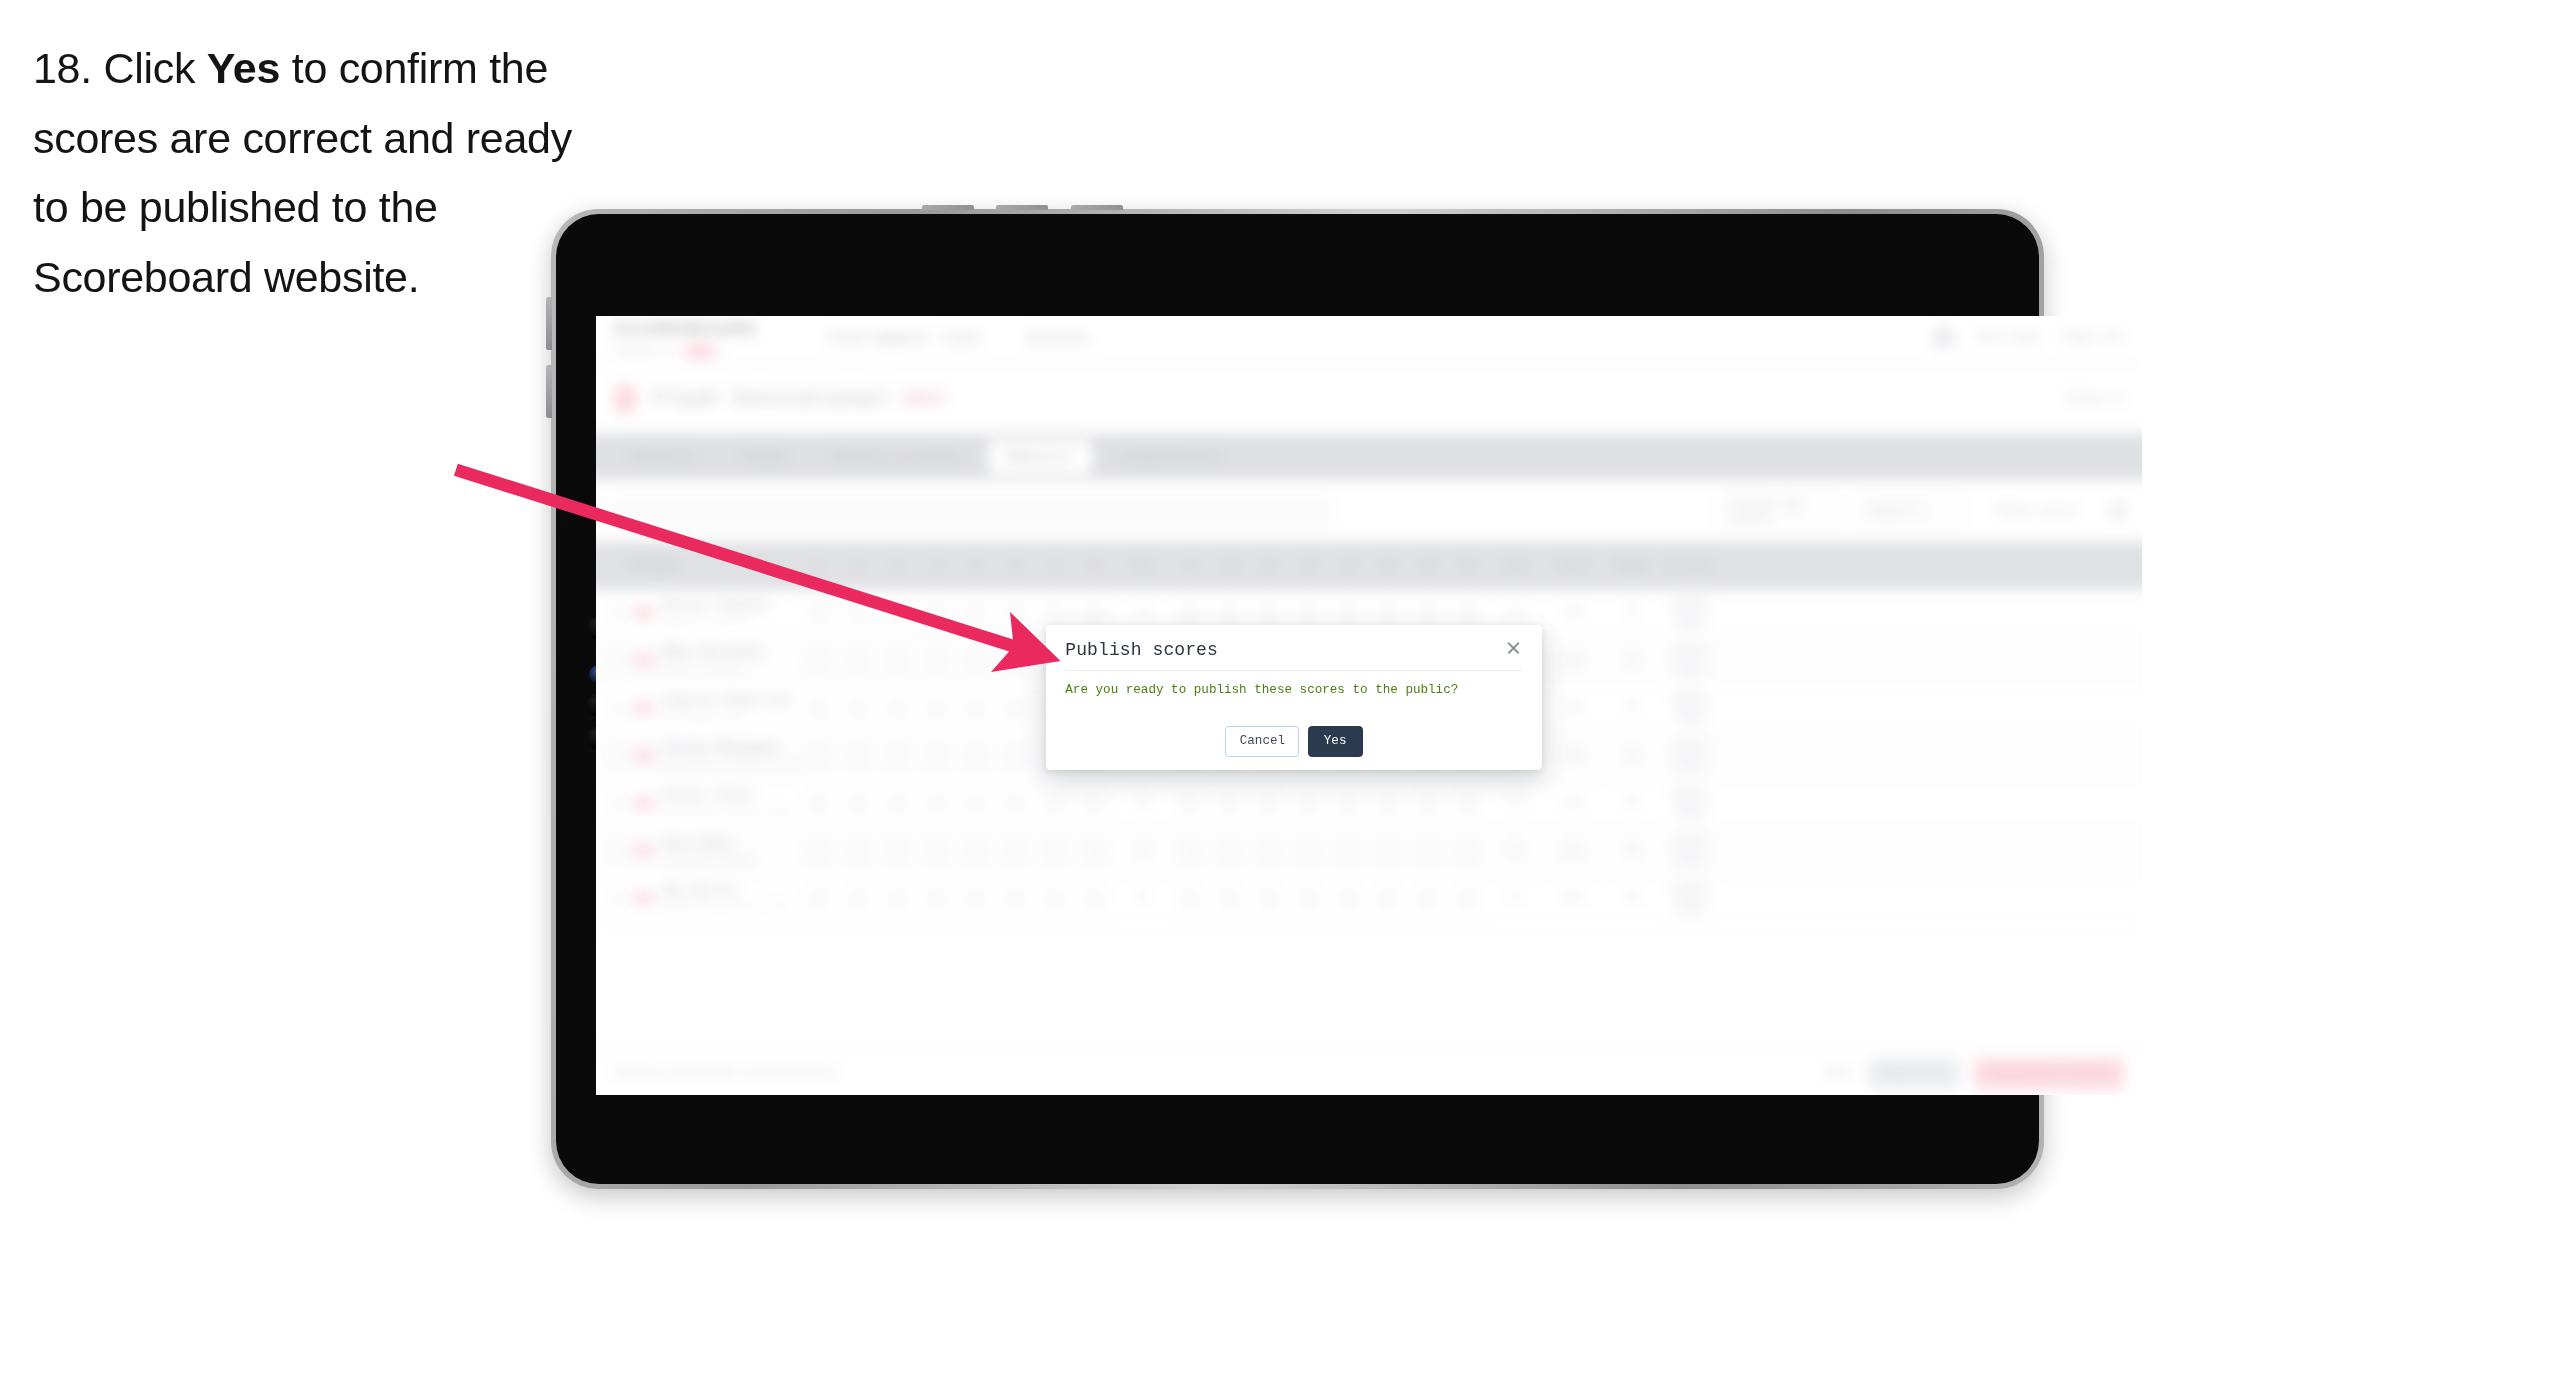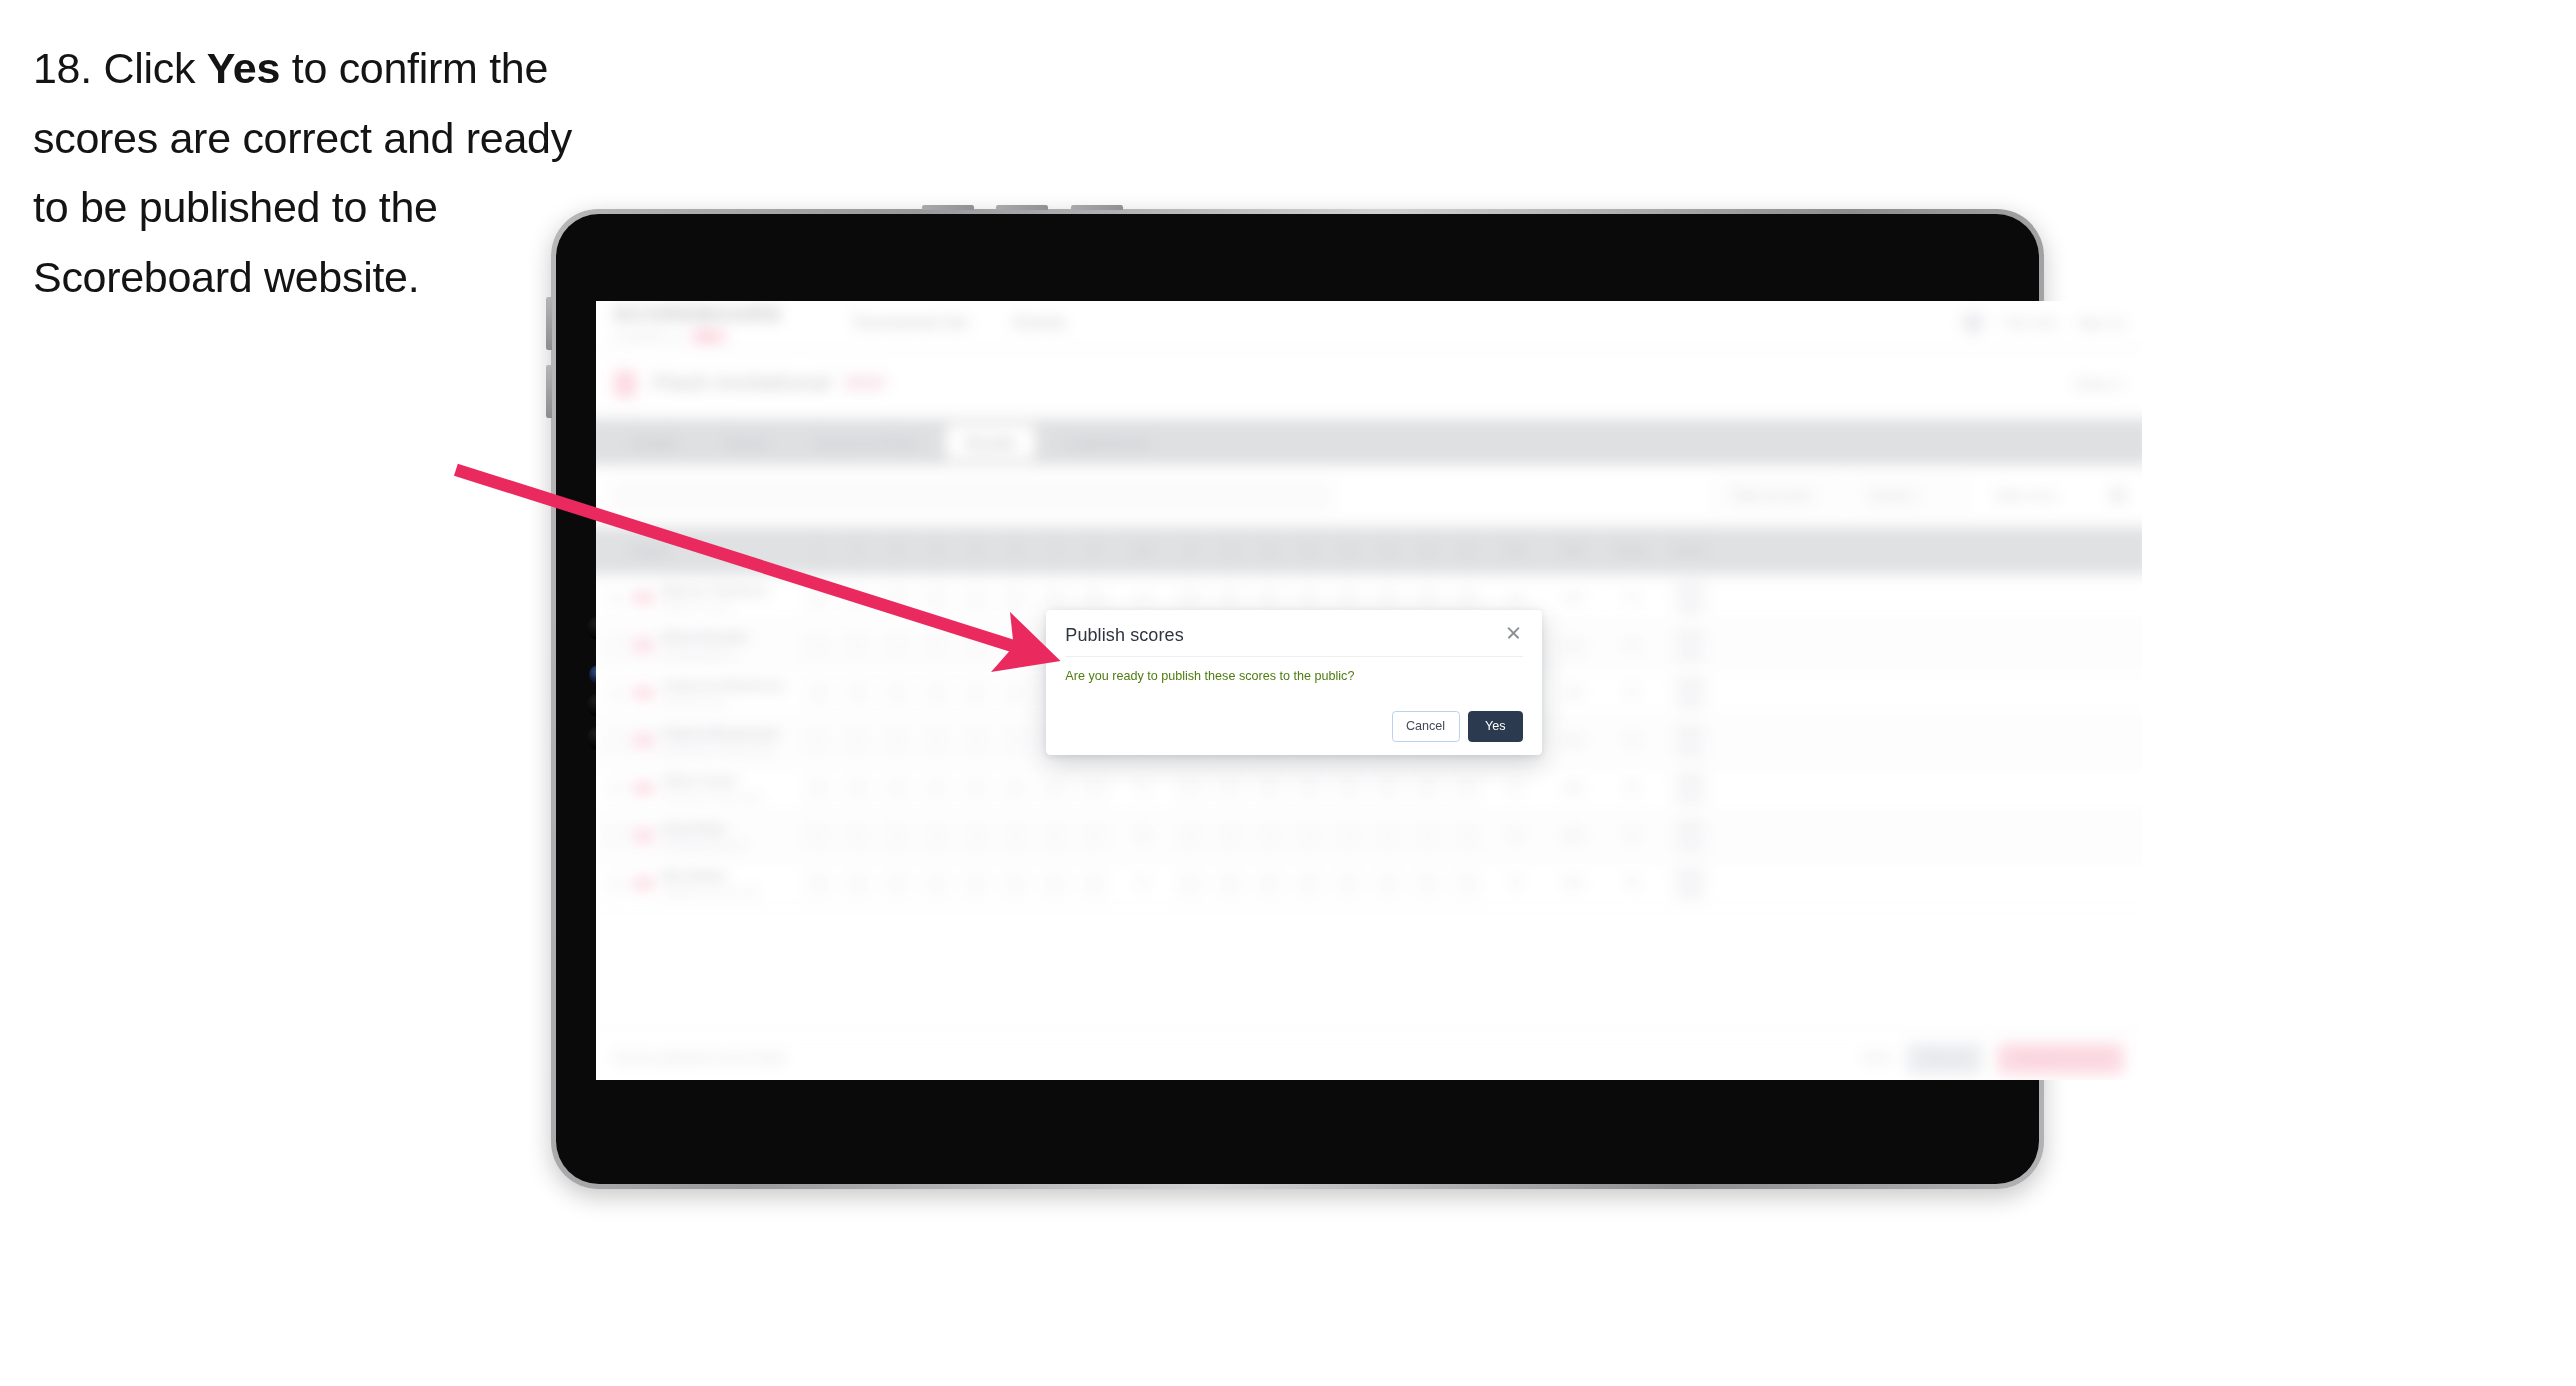--- a/index.html
+++ b/index.html
@@ -66,24 +66,25 @@
   .cam-cluster { position:absolute; left:31px; top:402px; width:25px; }
   .cam { border-radius:50%; background:#060606; margin-bottom:9px; }
   .cam.big   { width:24px; height:24px; background:radial-gradient(circle at 35% 32%,#1c1c1f,#000 70%); }
   .cam.tiny  { width:6.7px;  height:6.7px;  margin-left:8.2px; background:#101012; }
   .cam.lens  { width:19.3px; height:19.3px; margin-left:2.2px;
                background:radial-gradient(circle at 40% 35%,#35538f 0%,#14213f 45%,#04060d 80%); }
 
   
   #screen {
     position:absolute;
-    left:596px; top:301px;
+    left:596px; top:316px;
     width:1546px; height:779px;
     background:#ffffff;
     overflow:hidden;
+    font-family:Liberation Mono, monospace;
   }
   
   #app-blur {
     position:absolute; inset:0;
     filter:blur(6.7px);
     transform:scale(1.012);
     transform-origin:center;
   }
 
   
@@ -214,21 +215,21 @@
     cursor:pointer; margin-top:-2.2px;
   }
   .modal-close::before, .modal-close::after {
     content:""; position:absolute; left:2.2px; top:9px;
     width:15px; height:1.5px; background:#8b8f98; border-radius:0.7px;
   }
   .modal-close::before { transform:rotate(45deg); }
   .modal-close::after  { transform:rotate(-45deg); }
   .modal-body { padding-top:12px; font-size:12.6px; color:#4d7c0f; }
   .modal-actions {
-    margin-top:auto; display:flex; justify-content:flex-end; gap:8.2px;
+    margin-top:auto; display:flex; justify-content:center; gap:8.2px;
   }
   .m-btn {
     height:31px; min-width:64px; border-radius:3.7px;
     display:flex; align-items:center; justify-content:center;
     font-size:12.6px; cursor:pointer; padding:0 13.4px;
   }
   .m-btn.cancel { background:#ffffff; border:0.7px solid #b9d3ef; color:#434a57; }
   .m-btn.yes    { background:#2c3a4f; border:0.7px solid #2c3a4f; color:#ffffff; min-width:55px; }
 
   

